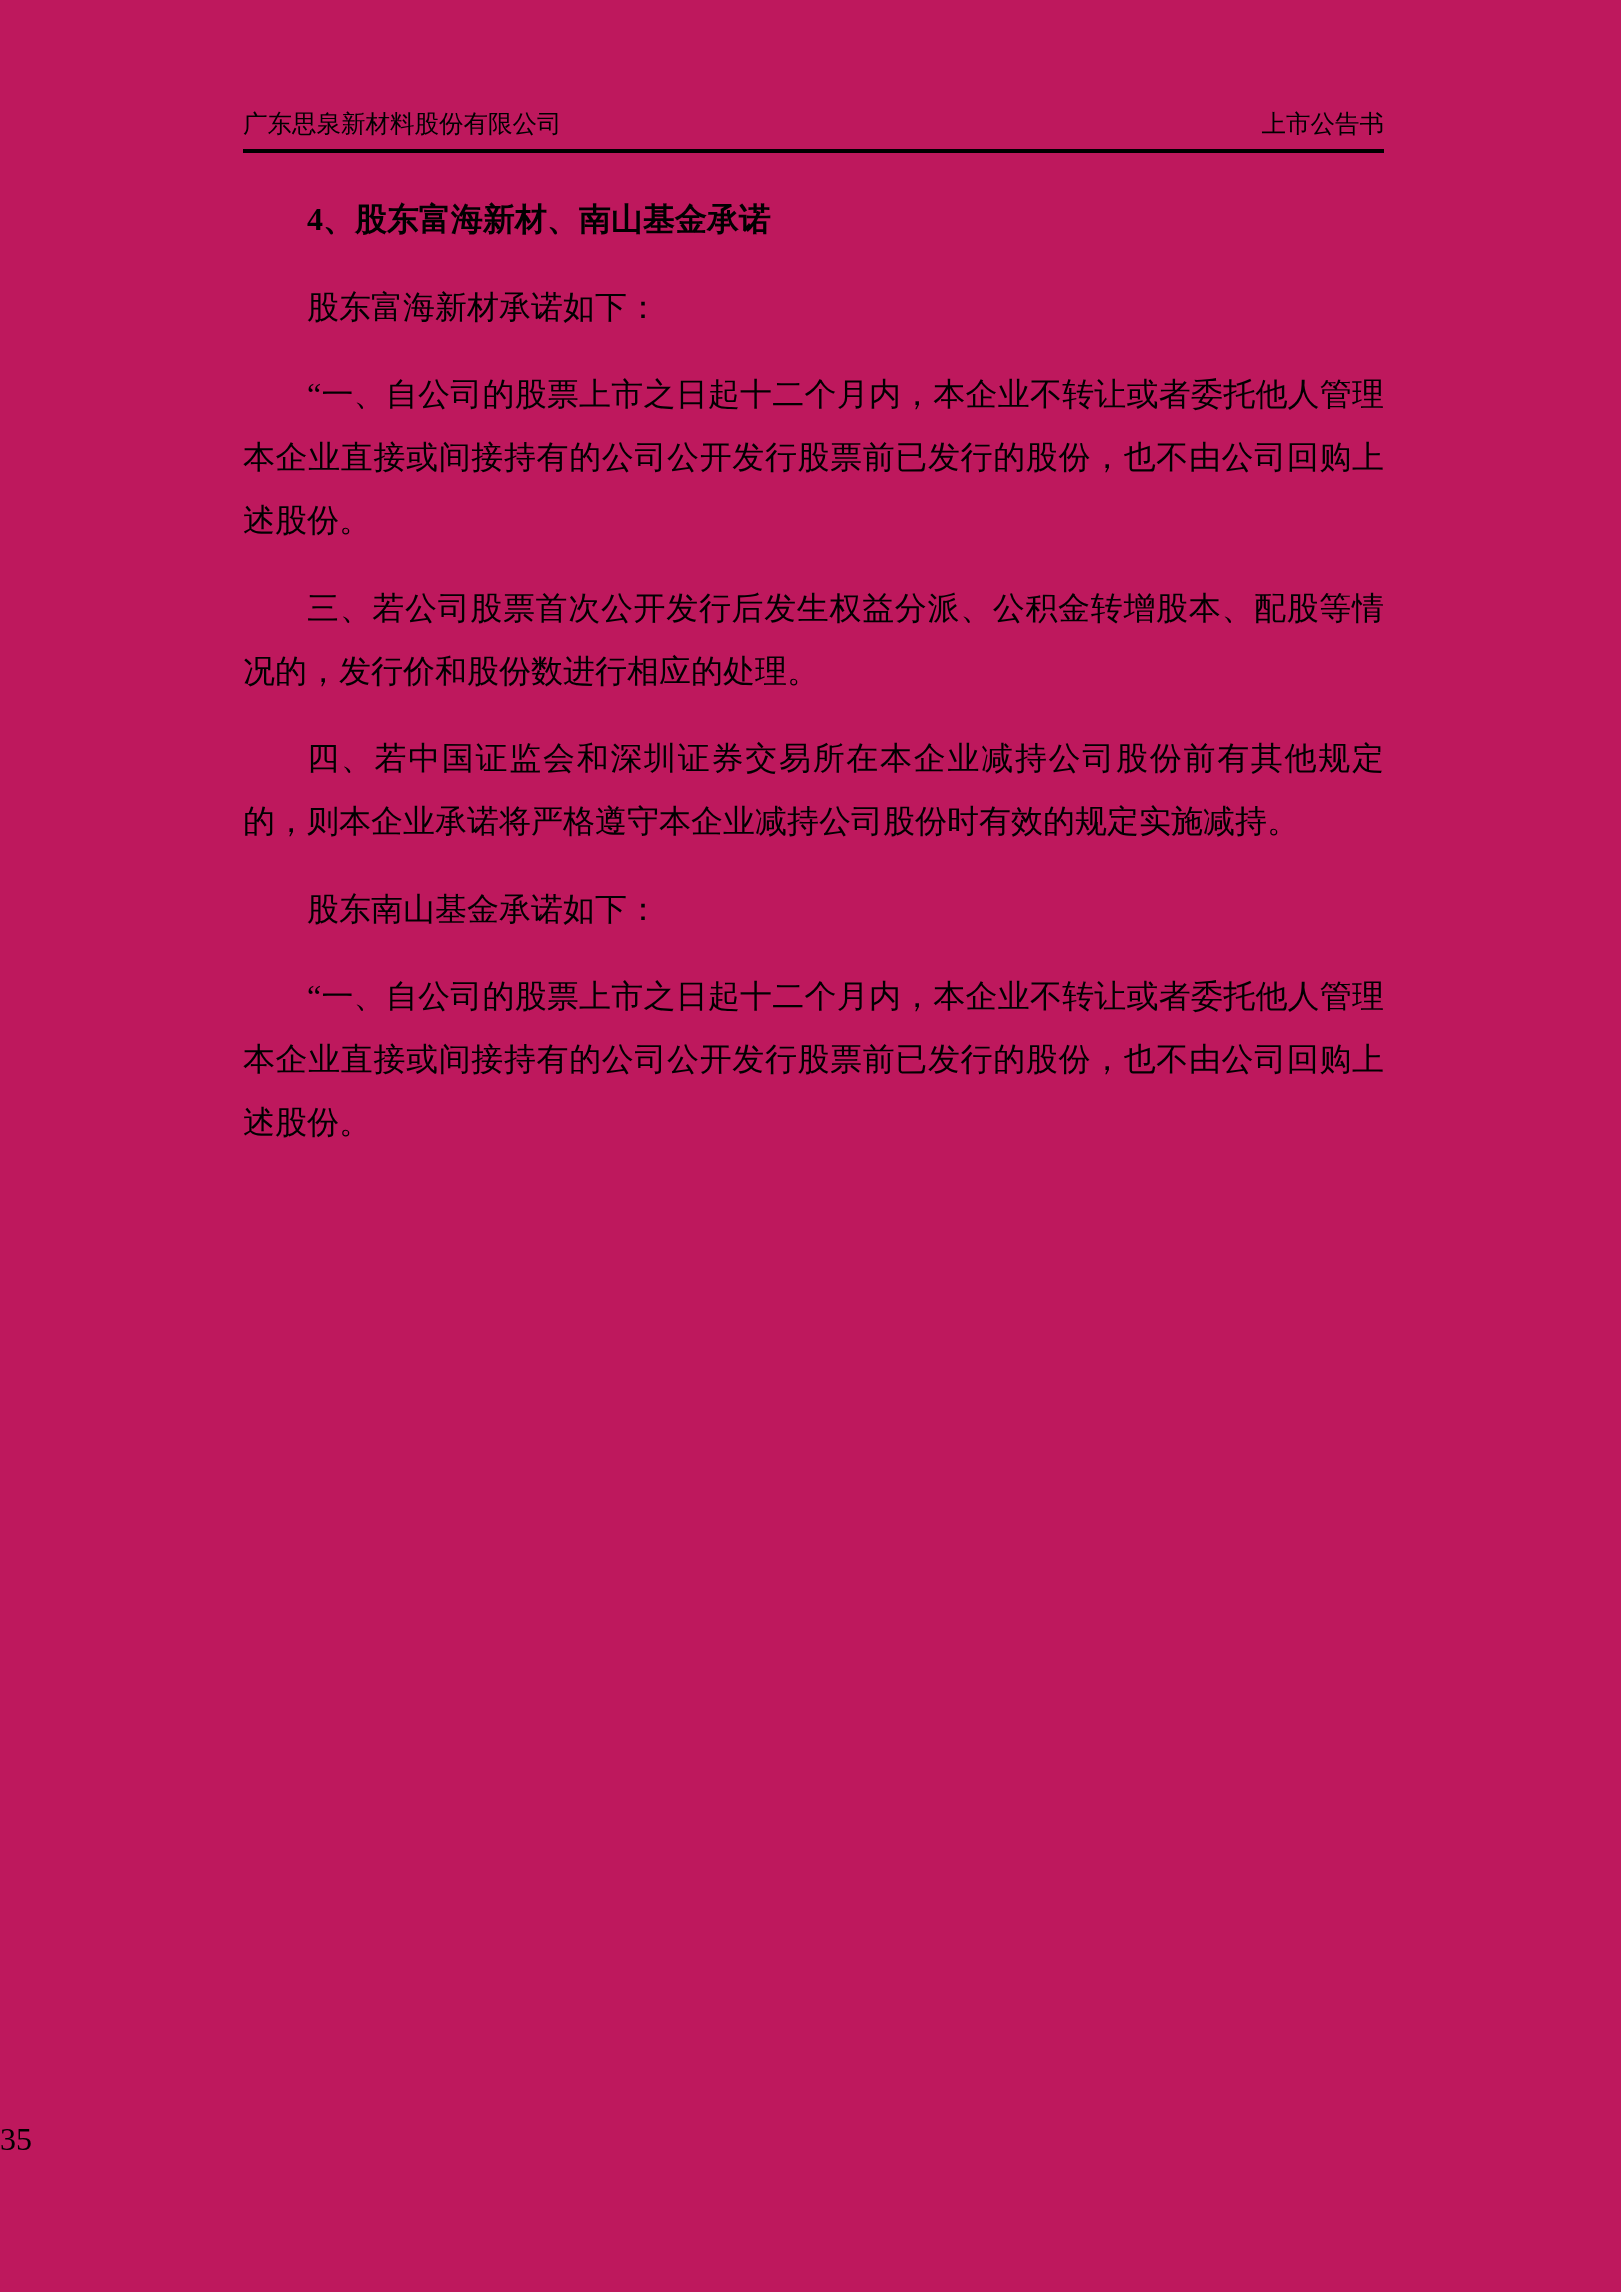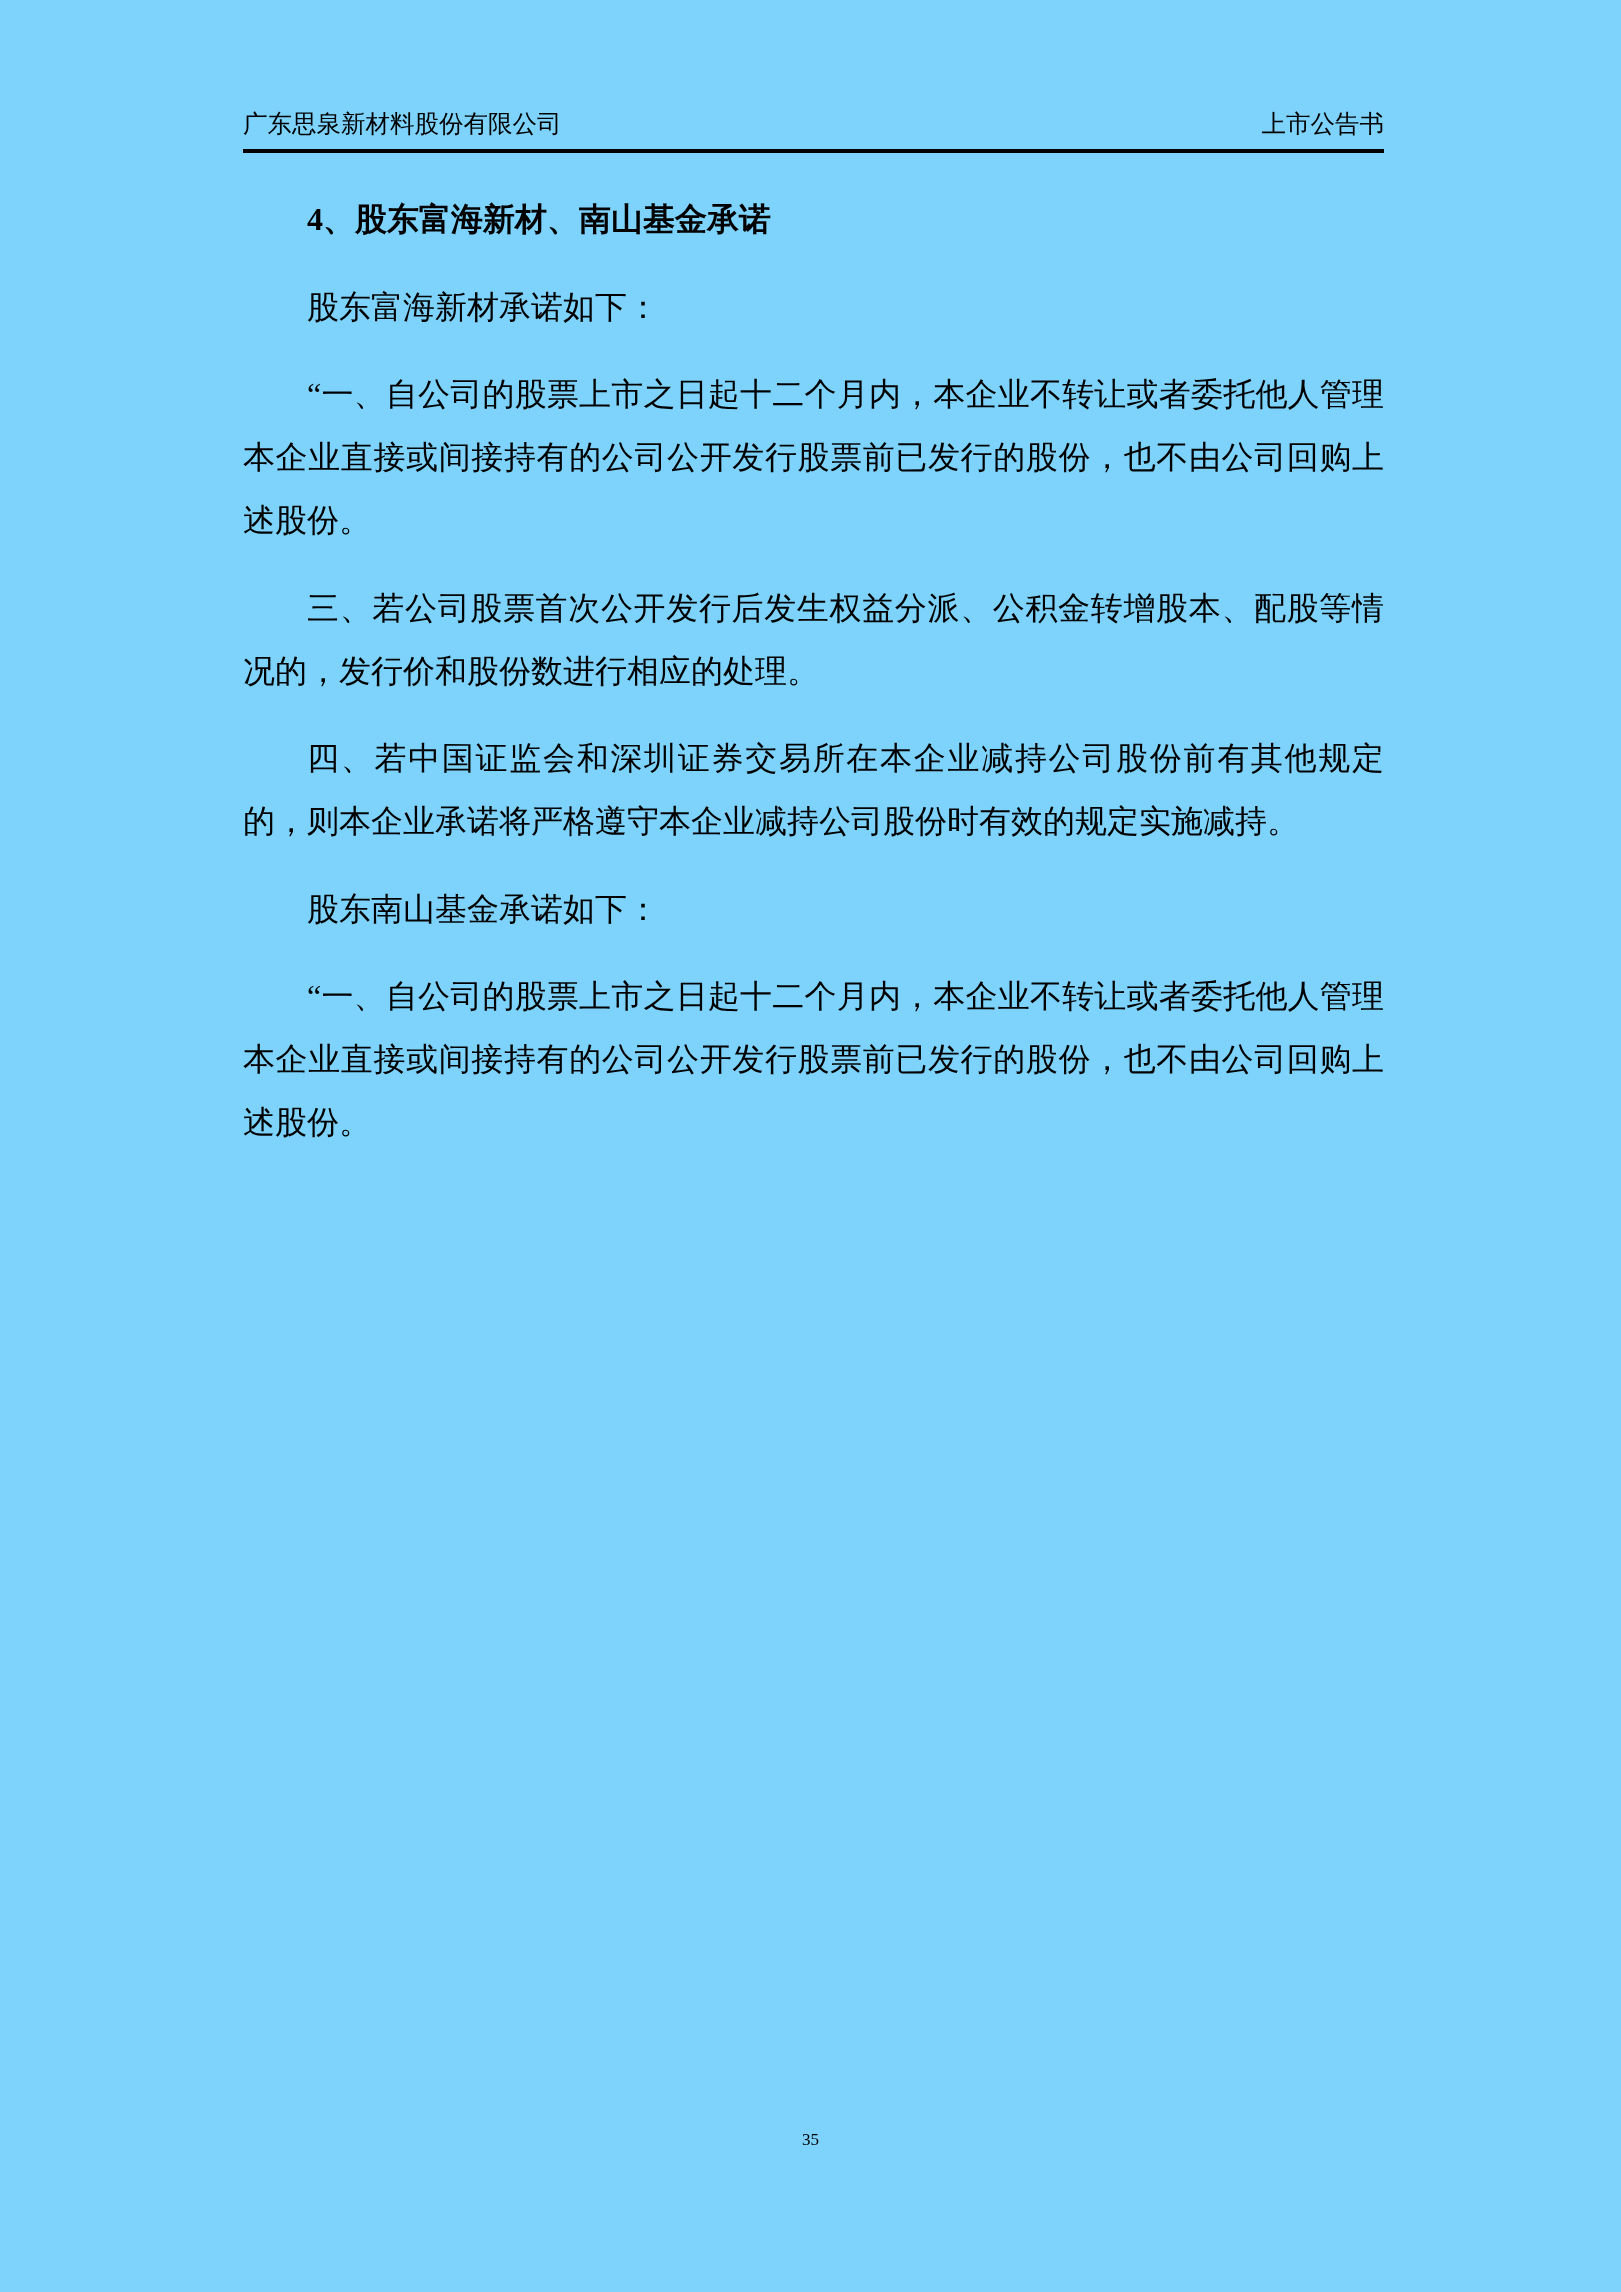--- a/index.html
+++ b/index.html
@@ -4,21 +4,21 @@
 <style>
   html, body {
     margin: 0;
     padding: 0;
     background: #ffffff;
   }
   .page {
     position: relative;
     width: 1621px;
     height: 2293px;
-    background: #7dd3fc;
+    background: #be185d;
     color: #000000;
     font-family: "Liberation Serif", "DejaVu Serif", serif;
     overflow: hidden;
   }
   .content {
     width: 1141px;
     margin-left: 243px;
   }
   .header {
     display: flex;
@@ -48,22 +48,22 @@
     text-indent: 0;
   }
   .body-text p.heading {
     font-weight: 700;
   }
   .page-number {
     position: absolute;
     left: 0;
     top: 2125px;
     width: 100%;
-    text-align: center;
-    font-size: 17px;
+    text-align: left;
+    font-size: 32px;
     line-height: 29px;
   }
 </style>
 </head>
 <body>
 
 <div class="page">
   <div class="content">
 
     <div class="header">

